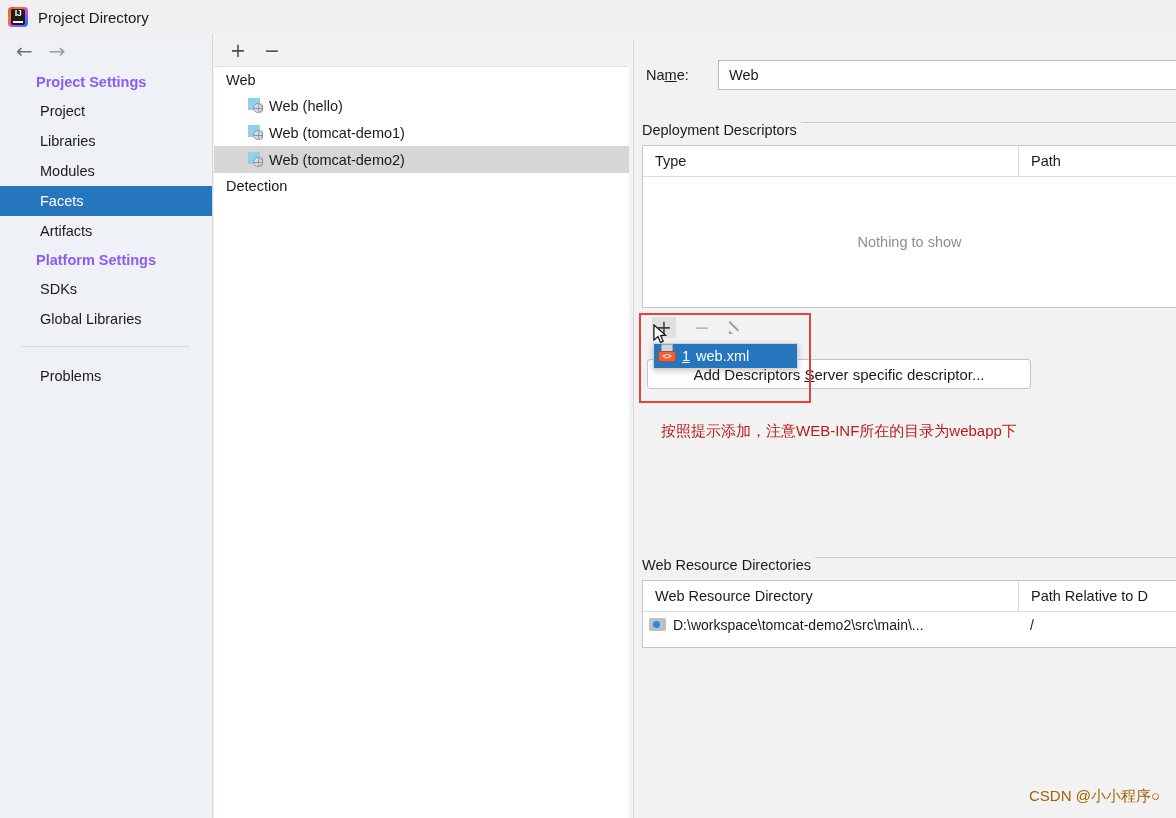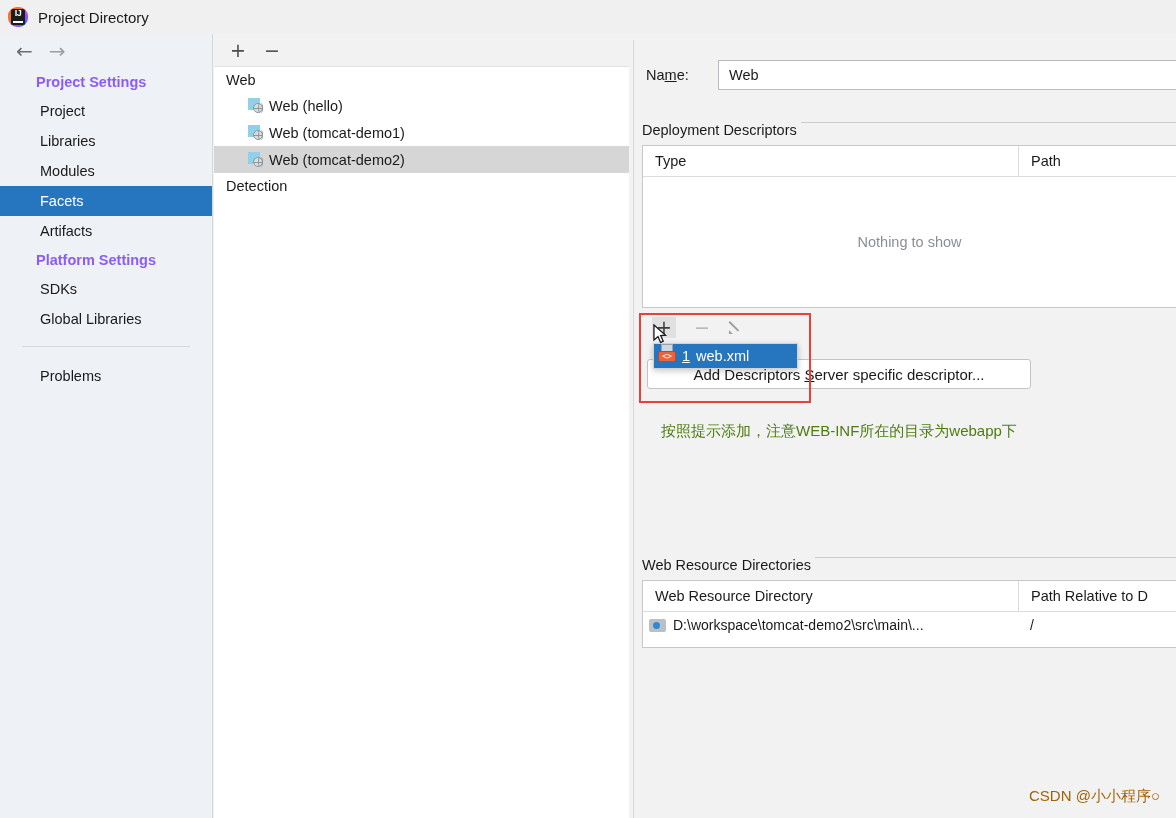--- a/index.html
+++ b/index.html
@@ -18,21 +18,21 @@
   }
 
   
   .titlebar {
     position: absolute; left: 0; top: 0; width: 1176px; height: 34px;
     background: #f0f0f0;
     display: flex; align-items: center;
   }
   .title-icon {
     width: 20px; height: 20px; margin-left: 8px; margin-right: 10px;
-    position: relative; border-radius: 9px; overflow: hidden;
+    position: relative; border-radius: 4px; overflow: hidden;
     background: linear-gradient(135deg,#fe315d 0%,#f97a12 28%,#b74aff 62%,#087cfa 100%);
     flex: none;
   }
   .title-icon::after {
     content: ""; position: absolute; left: 3px; top: 2px;
     width: 14px; height: 16px; background: #1c1c1c; border-radius: 2px;
   }
   .title-icon .ij-text {
     position: absolute; left: 0; top: 1px; width: 20px; text-align: center;
     color: #fff; font-size: 9px; font-weight: bold; z-index: 3;
@@ -234,21 +234,21 @@
     border-radius: 3px; display: flex; align-items: center; justify-content: center;
     font-size: 15px; color: #1a1a1a;
   }
   .wide-btn u { text-decoration: underline; }
 
   
   .red-box {
     position: absolute; border: 2px solid #e8403a; z-index: 35; pointer-events: none;
   }
   .red-note {
-    position: absolute; font-size: 15px; color: #4d7c0f;
+    position: absolute; font-size: 15px; color: #b91c1c;
     font-family: "Liberation Sans", sans-serif; white-space: nowrap;
   }
 
   .watermark {
     position: absolute; right: 16px; bottom: 12px;
     font-size: 15px; color: #a16207; white-space: nowrap;
   }
 </style>
 </head>
 <body>
@@ -371,21 +371,21 @@
       <span>Web Resource Directories</span>
       <span class="rule"></span>
     </div>
 
     <div class="tbl" style="left:8px; top:540px; width:535px; height:68px;">
       <div class="tbl-head">
         <div class="th" style="width:375px;">Web Resource Directory</div>
         <div class="th" style="flex:1;">Path Relative to D</div>
       </div>
       <div class="tbl-row">
-        <div style="width:375px; display:flex; align-items:center;">
+        <div style="width:375px; display:flex; align-items:flex-start;">
           <span class="folder-icon"></span>
           <span>D:\workspace\tomcat-demo2\src\main\...</span>
         </div>
         <div style="flex:1; padding-left:12px;">/</div>
       </div>
     </div>
 
   </div>
 
   <div class="watermark">CSDN @小小程序○</div>

